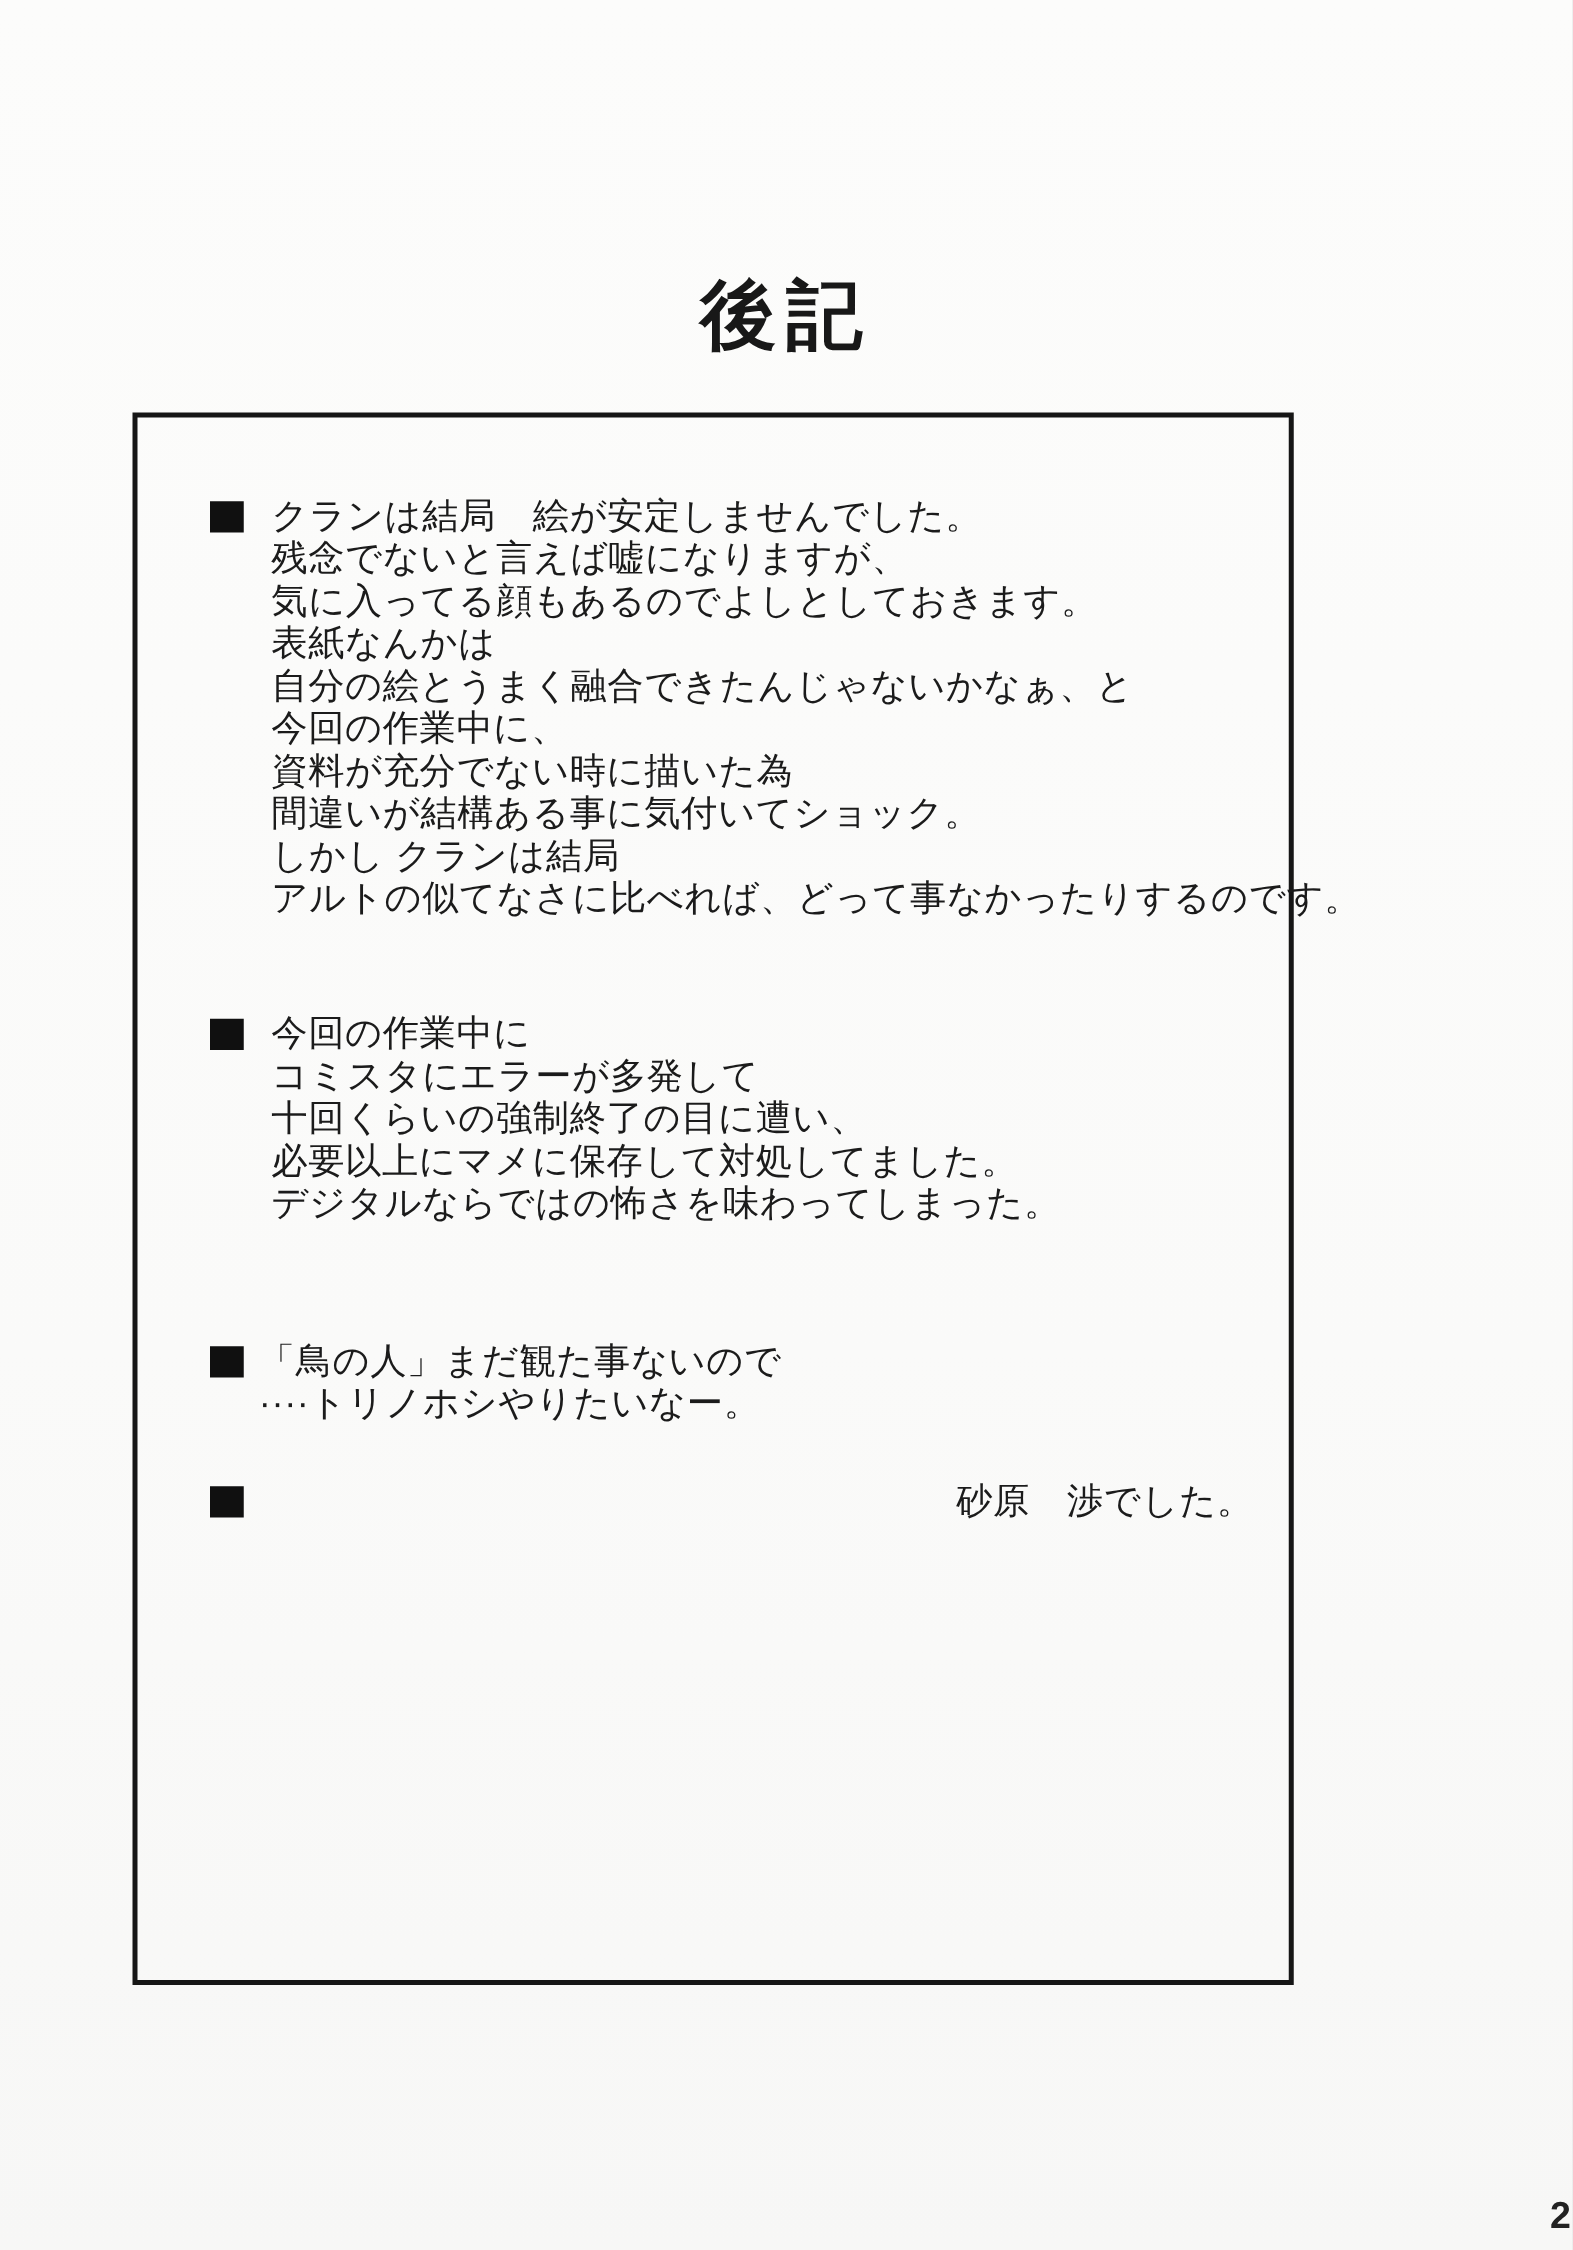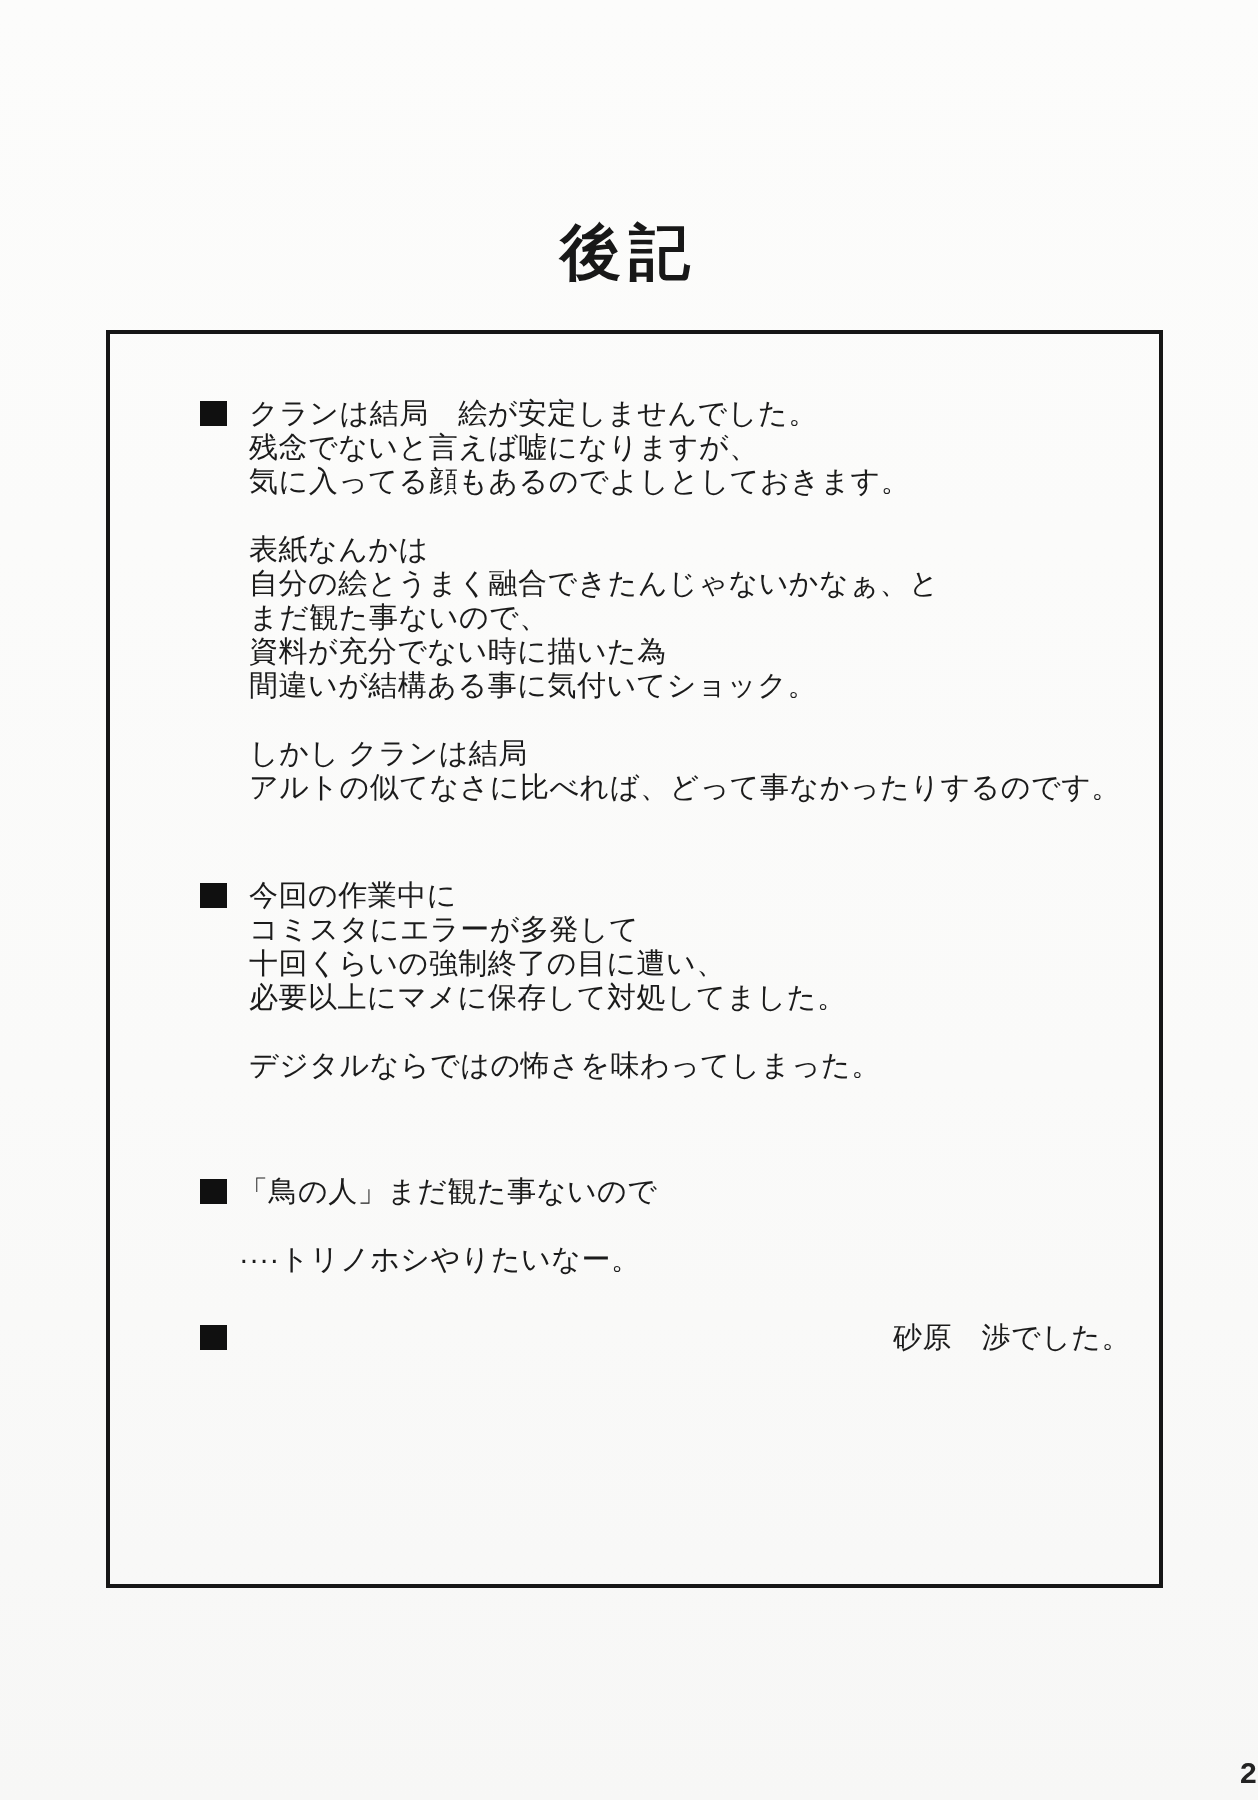--- a/index.html
+++ b/index.html
@@ -22,25 +22,25 @@
     text-align: center;
     font-size: 61px;
     font-weight: 600;
     letter-spacing: 8px;
     color: #181818;
   }
   .box {
     position: absolute;
     left: 106px;
     top: 330px;
-    width: 1057px;
+    width: 929px;
     height: 1258px;
     border: 4px solid #161616;
     box-sizing: border-box;
-    padding: 62px 28px 0 90px;
+    padding: 62px 28px 0 58px;
   }
   .section {
     display: flex;
     align-items: flex-start;
     gap: 22px;
   }
   .section-1 { margin-top: 74px; }
   .section-2 { margin-top: 92px; gap: 12px; }
   .section-3 { margin-top: 44px; justify-content: space-between; }
   .bullet {
@@ -50,21 +50,21 @@
     margin-top: 5px;
     background: #101010;
   }
   .sec-text {
     font-size: 29px;
     line-height: 34px;
     font-weight: 500;
     letter-spacing: 0.5px;
     color: #1b1b1b;
   }
-  .para + .para { margin-top: 34px; }
+  .para + .para { }
   .line { white-space: pre; }
   .pagenum {
     position: absolute;
     left: 1240px;
     top: 1756px;
     font-size: 30px;
     font-weight: 600;
     color: #222;
   }
 </style>
@@ -78,21 +78,21 @@
         <span class="bullet"></span>
         <div class="sec-text">
           <div class="para">
             <div class="line">クランは結局　絵が安定しませんでした。</div>
             <div class="line">残念でないと言えば嘘になりますが、</div>
             <div class="line">気に入ってる顔もあるのでよしとしておきます。</div>
           </div>
           <div class="para">
             <div class="line">表紙なんかは</div>
             <div class="line">自分の絵とうまく融合できたんじゃないかなぁ、と</div>
-            <div class="line">まだ観た事ないので、</div>
+            <div class="line">今回の作業中に、</div>
             <div class="line">資料が充分でない時に描いた為</div>
             <div class="line">間違いが結構ある事に気付いてショック。</div>
           </div>
           <div class="para">
             <div class="line">しかし クランは結局</div>
             <div class="line">アルトの似てなさに比べれば、どって事なかったりするのです。</div>
           </div>
         </div>
       </div>
       <div class="section section-1">

